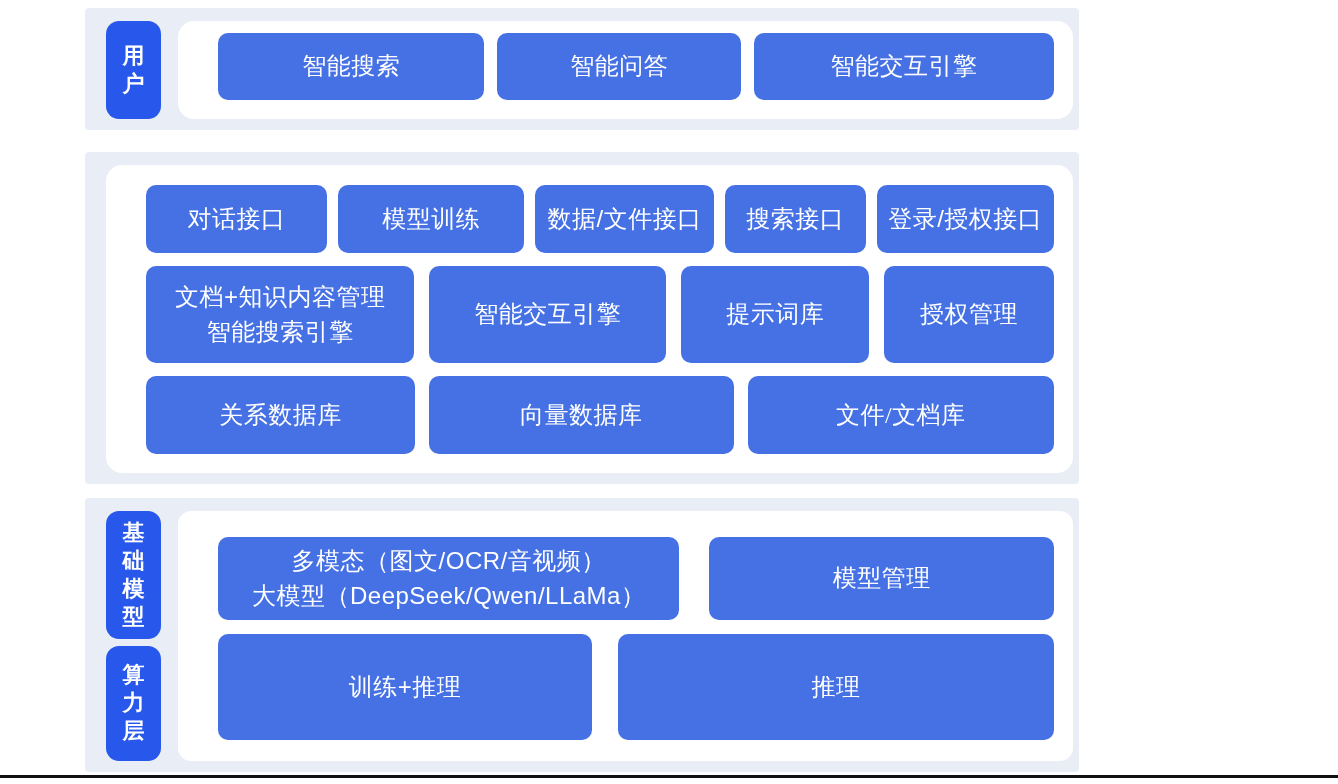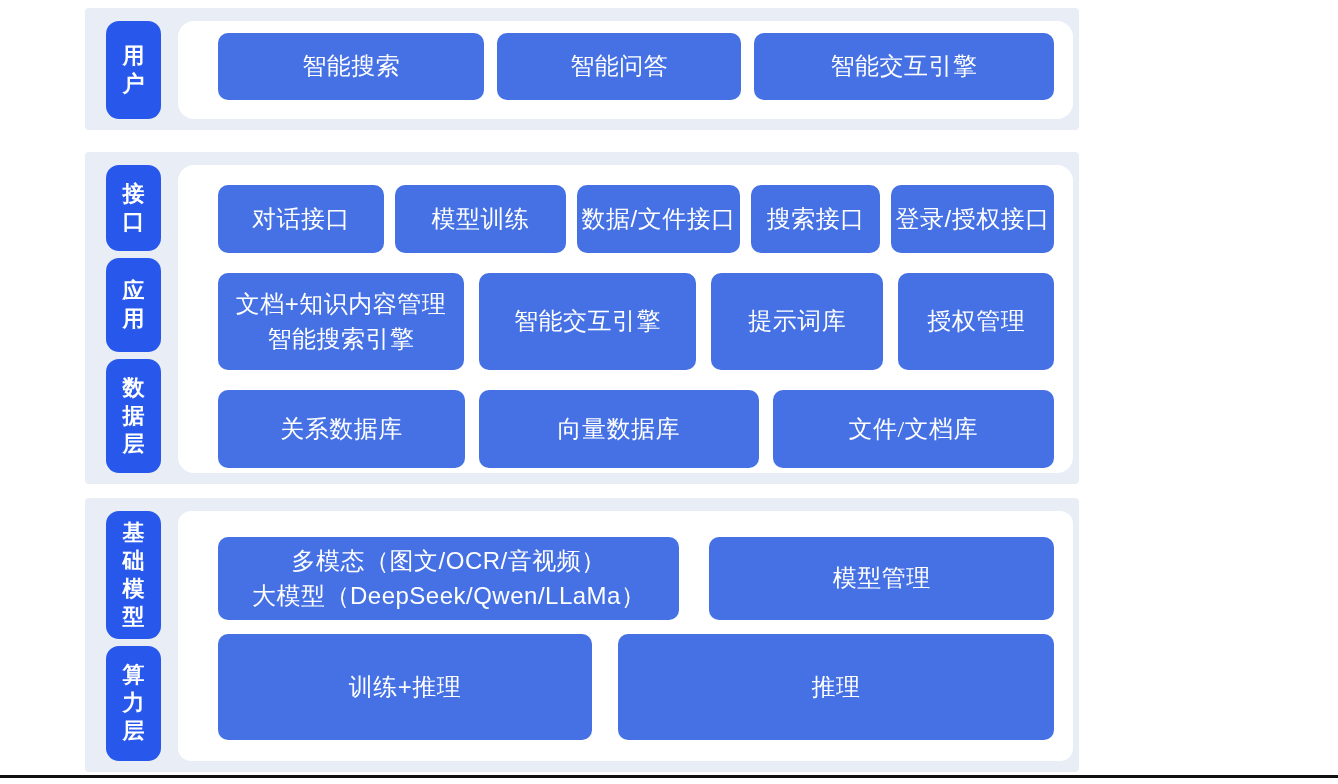--- a/index.html
+++ b/index.html
@@ -58,21 +58,21 @@
   .panel {
     flex: 1;
     background: var(--panel-bg, #ffffff);
     border-radius: 16px;
     box-sizing: border-box;
     display: flex;
     flex-direction: column;
     min-width: 0;
   }
   .sec-1 .panel { padding: 12px 19px 19px 40px; }
-  .sec-2 .panel { padding: 20px 19px 21px 40px; gap: 20px; }
+  .sec-2 .panel { padding: 20px 19px 21px 40px; gap: 13px; }
   .sec-3 .panel { padding: 26px 19px 21px 40px; gap: 14px; border-radius: 13px; }
   .row {
     display: flex;
     min-width: 0;
   }
   .node {
     background: var(--node-bg, #4571e4);
     border-radius: 10px;
     color: var(--node-text, #ffffff);
     font-size: 24px;
@@ -107,31 +107,20 @@
     <div class="panel">
       <div class="row" style="min-height:67px; gap:13px; flex:1;">
         <div class="node" style="flex:325">智能搜索</div>
         <div class="node" style="flex:297">智能问答</div>
         <div class="node" style="flex:366">智能交互引擎</div>
       </div>
     </div>
   </section>
 
   <section class="layer-band sec-2">
-    <div class="label-col">
-      <div class="layer-label" style="flex:85">
-        <span class="vtext">接口</span>
-      </div>
-      <div class="layer-label" style="flex:92">
-        <span class="vtext">应用</span>
-      </div>
-      <div class="layer-label" style="flex:112">
-        <span class="vtext">数据层</span>
-      </div>
-    </div>
     <div class="panel">
       <div class="row" style="min-height:68px; gap:11px;">
         <div class="node" style="flex:202">对话接口</div>
         <div class="node" style="flex:208">模型训练</div>
         <div class="node" style="flex:199">数据/文件接口</div>
         <div class="node" style="flex:157">搜索接口</div>
         <div class="node" style="flex:198">登录/授权接口</div>
       </div>
       <div class="row" style="min-height:97px; gap:15px;">
         <div class="node" style="flex:300">文档+知识内容管理

